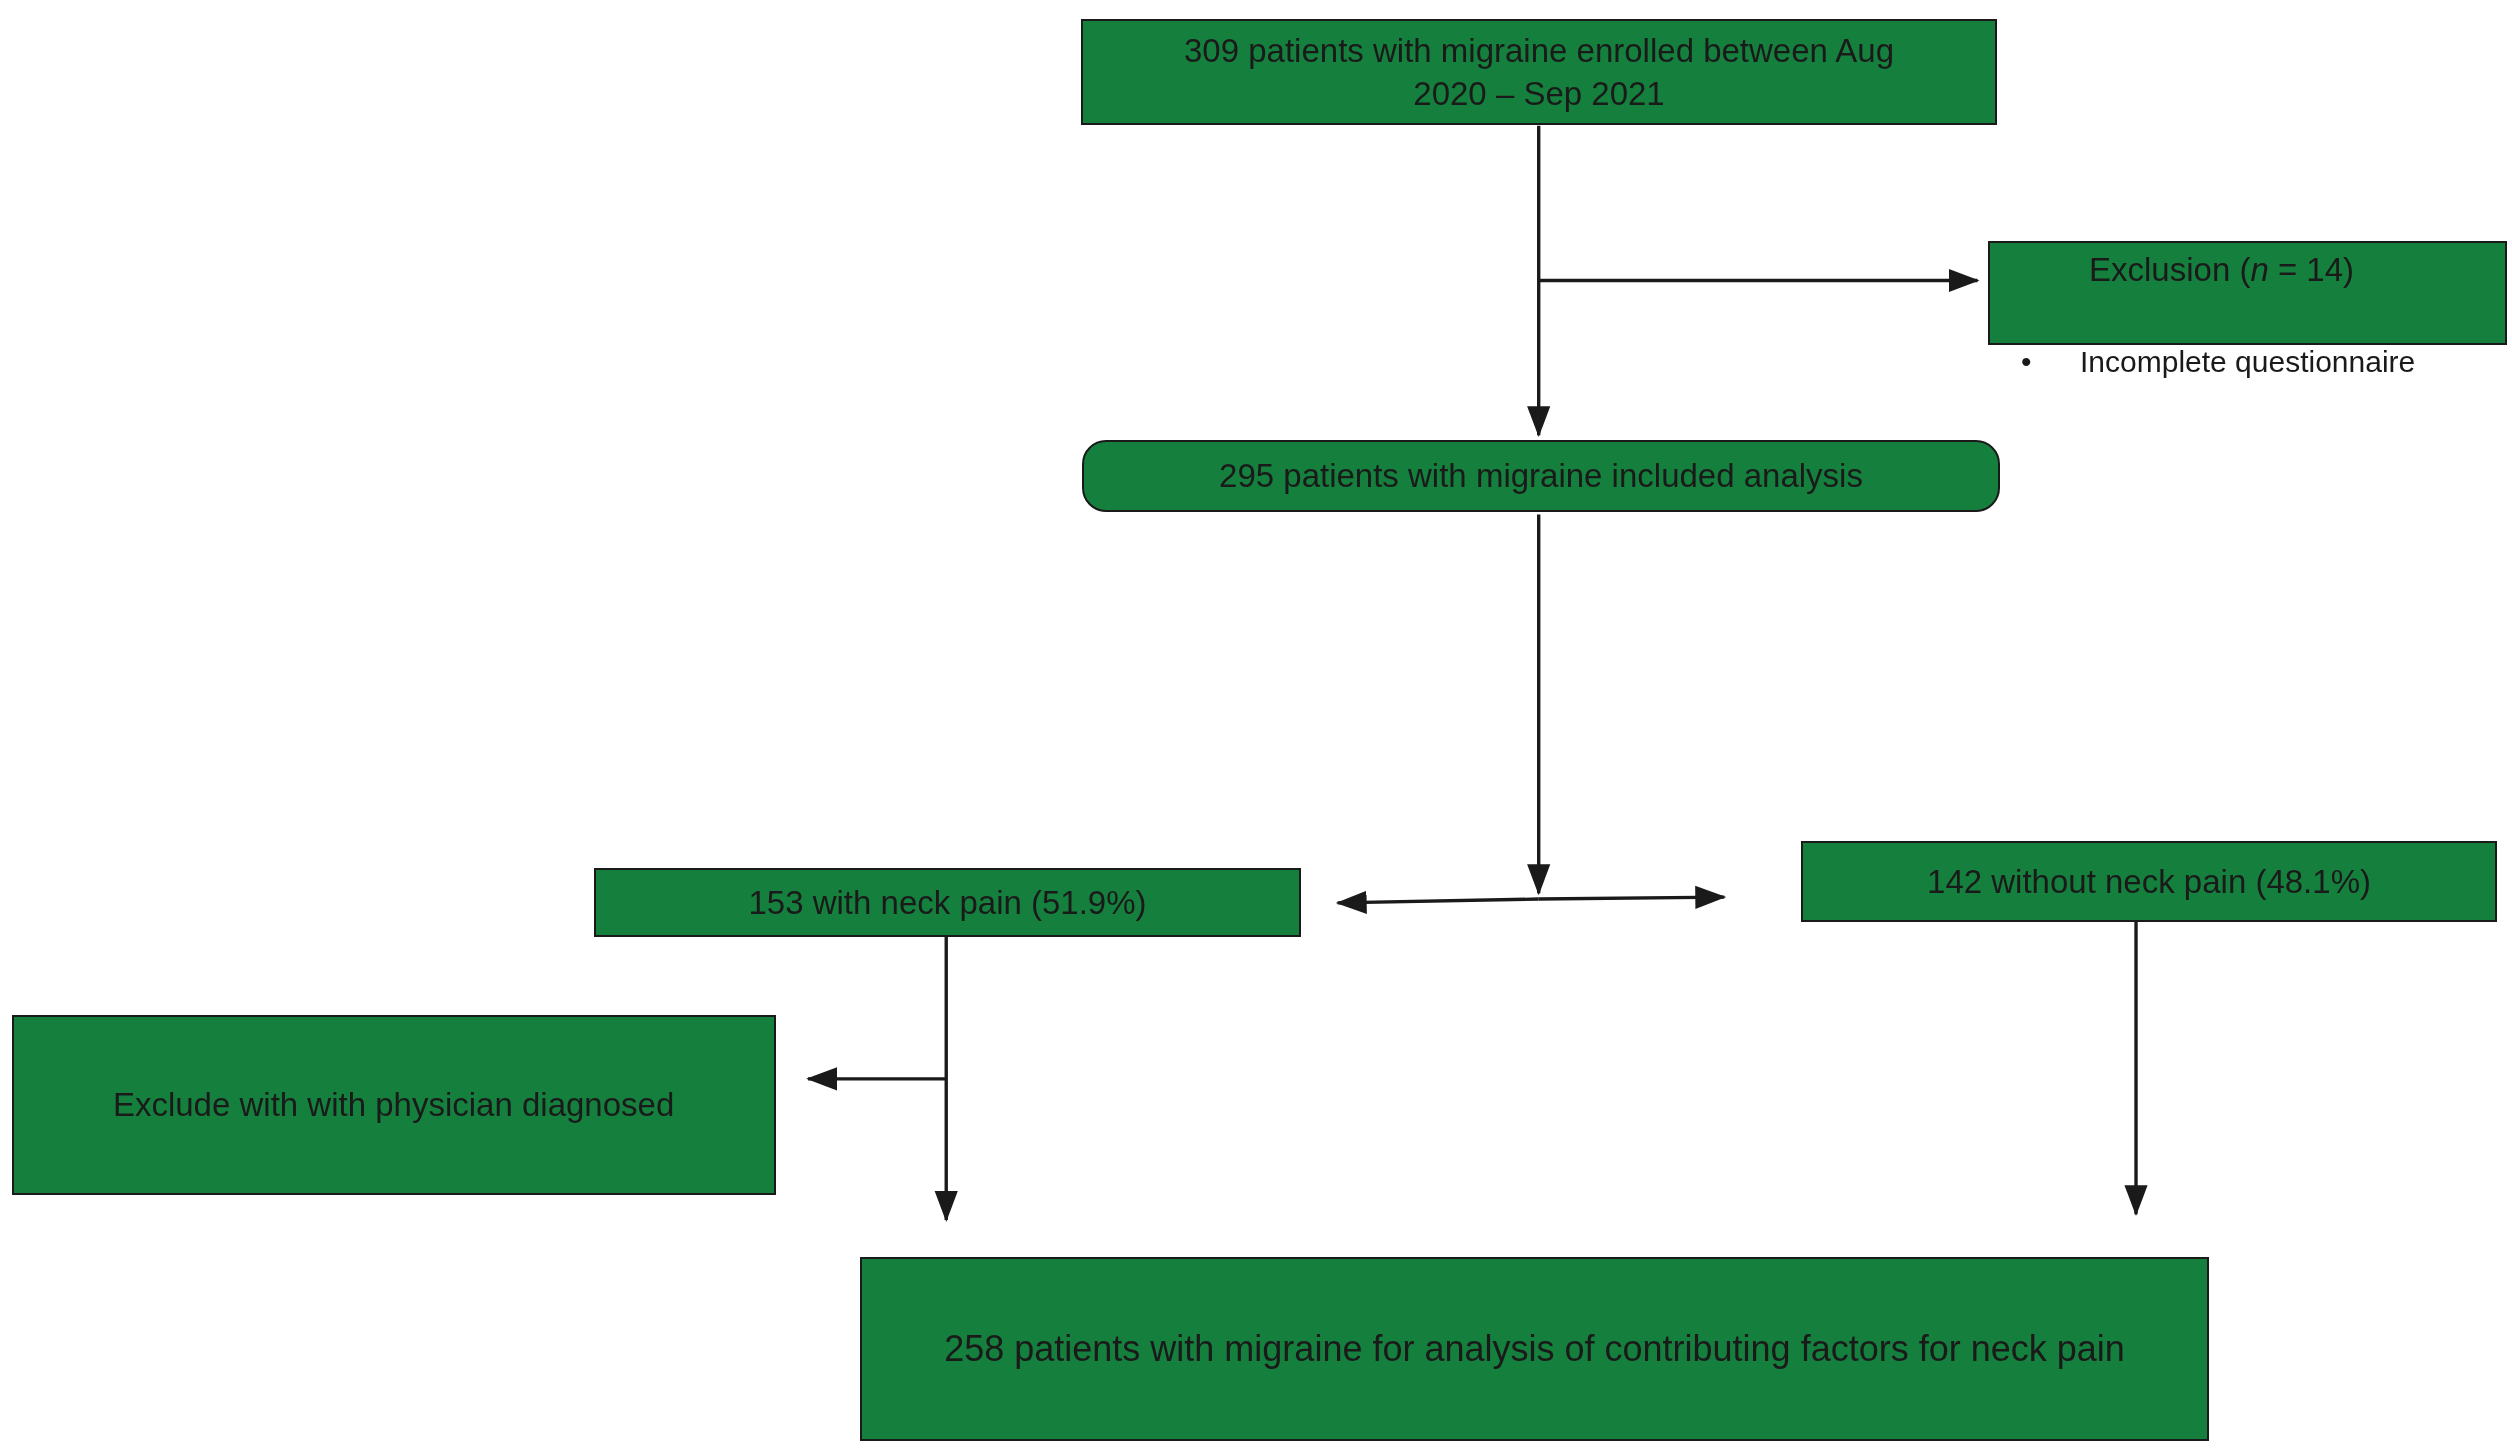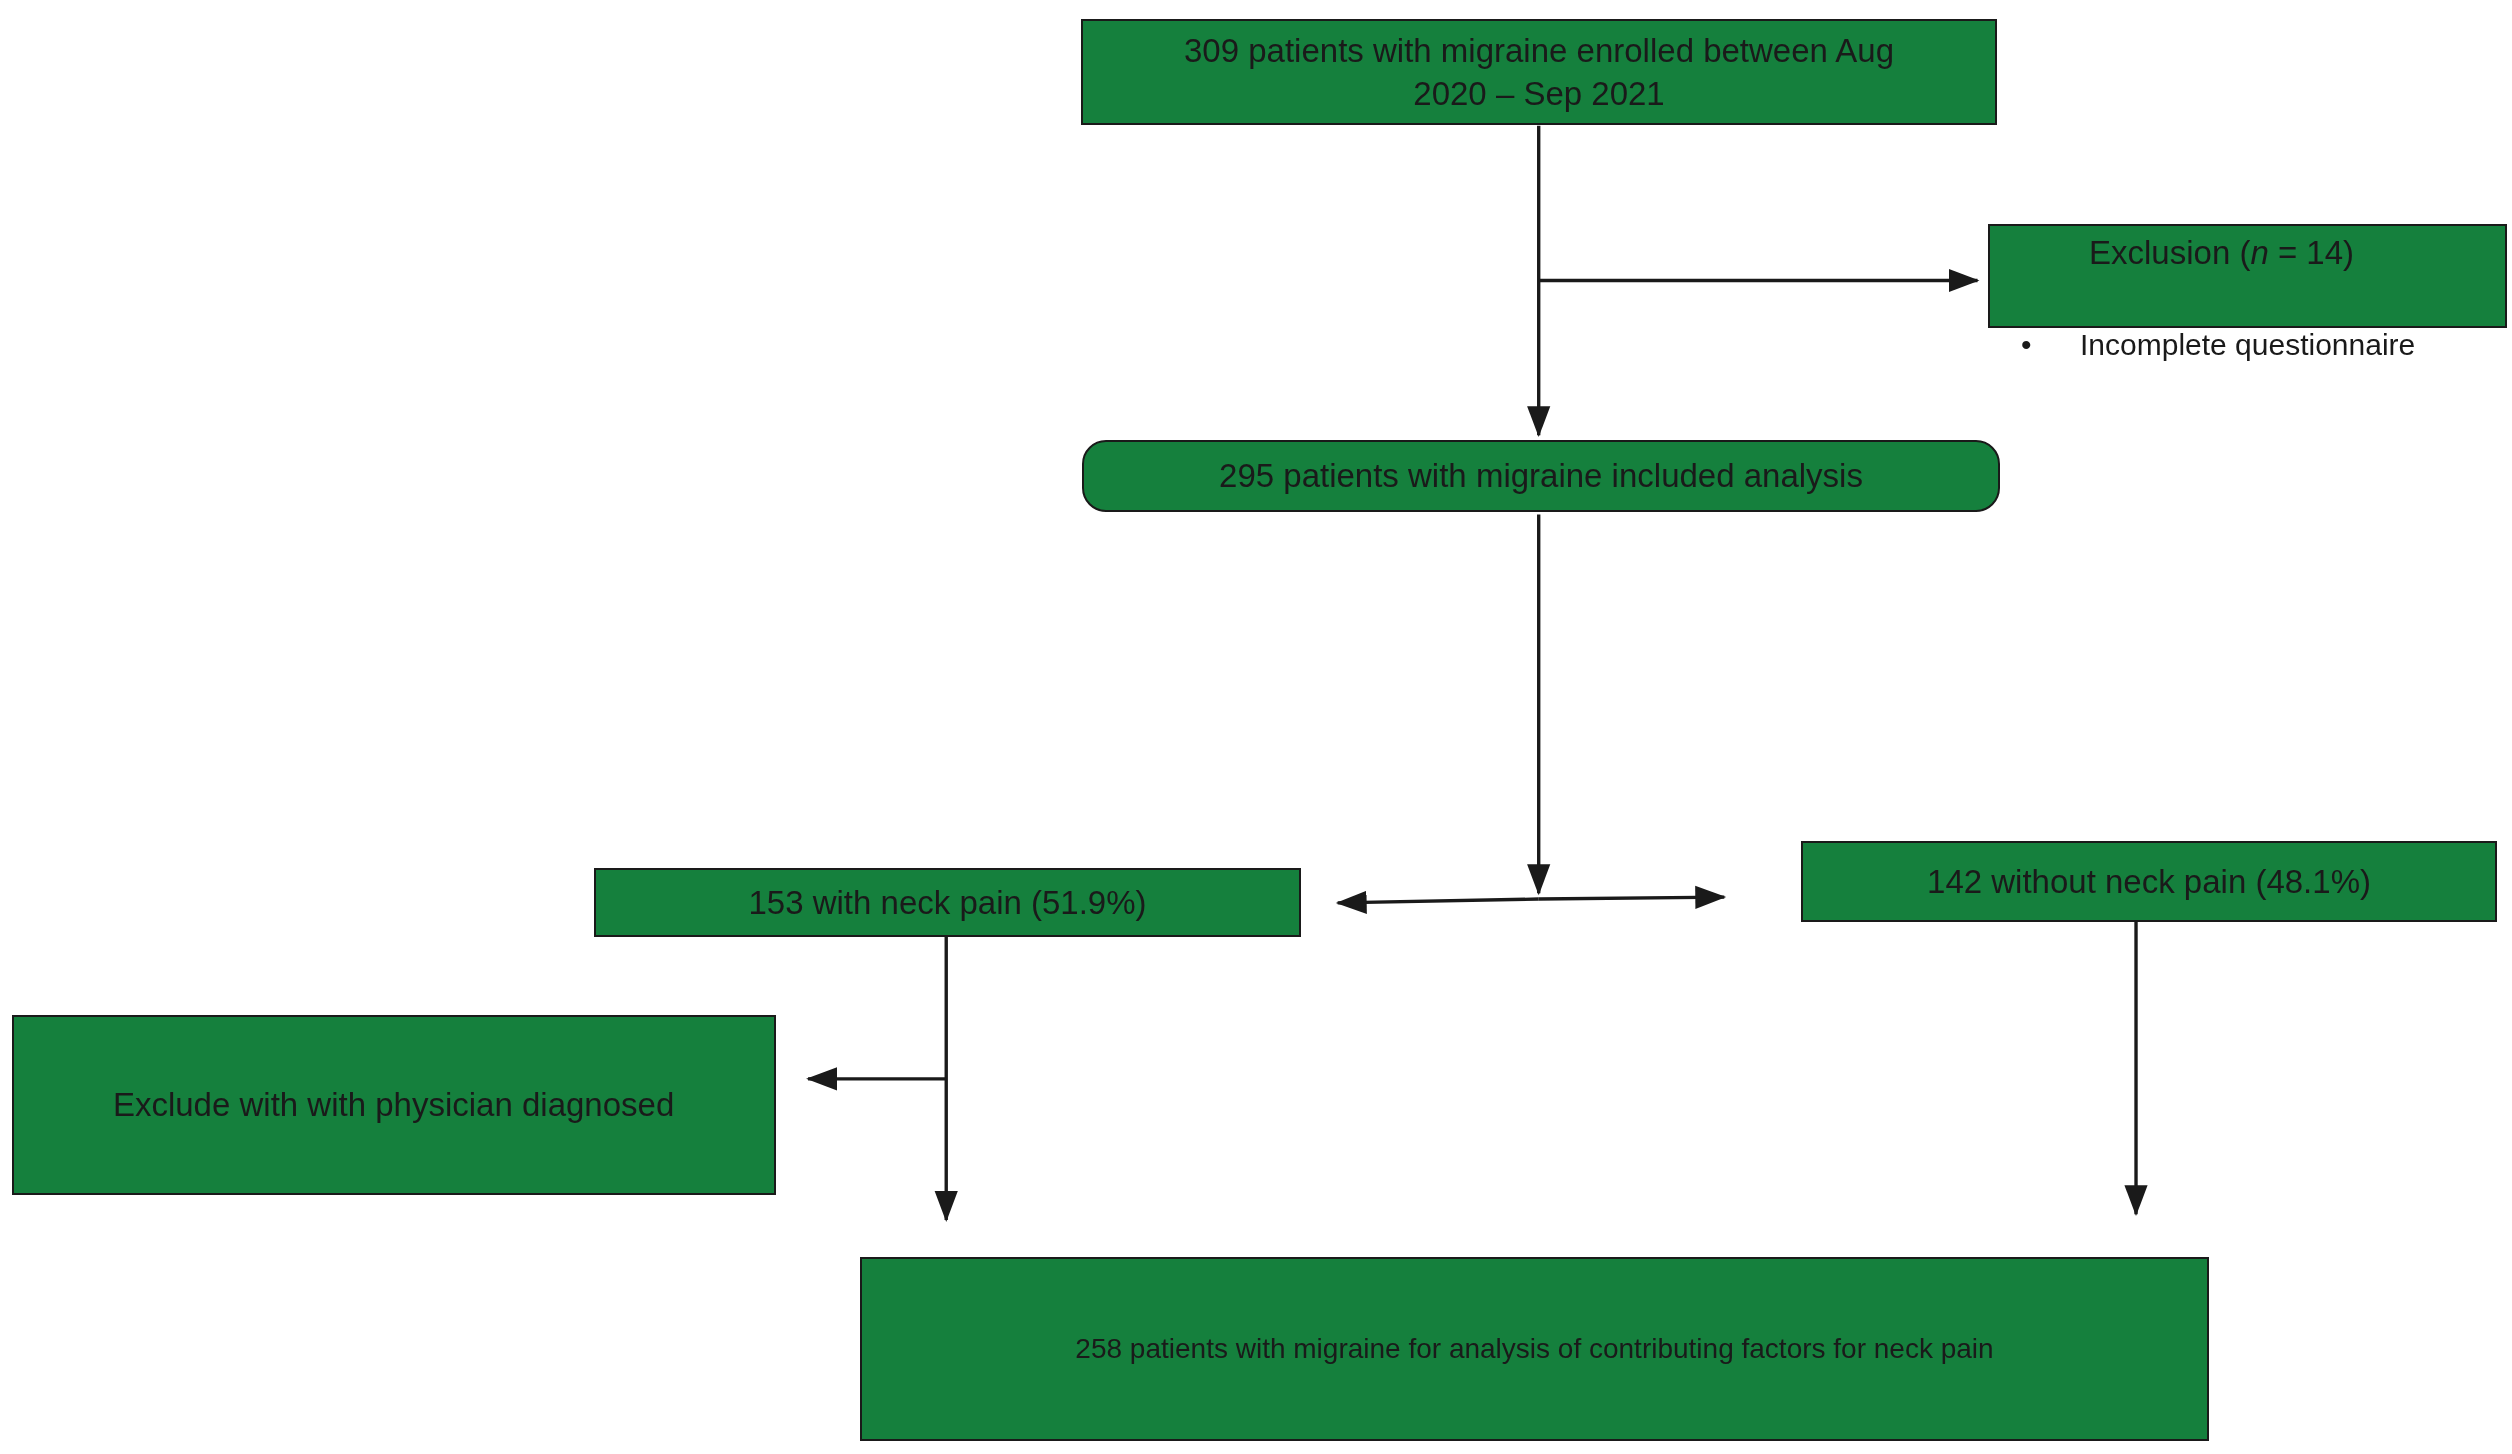--- a/index.html
+++ b/index.html
@@ -28,27 +28,28 @@
     align-items: center;
     justify-content: center;
     text-align: center;
     font-size: 33px;
     line-height: 1.32;
   }
   .box--left {
     align-items: flex-start;
     text-align: left;
     justify-content: center;
+    margin-top: 17px;
   }
   .excl-title { padding-left: 44px; white-space: pre-wrap; }
   .excl-item  { display: flex; align-items: baseline; padding-left: 31px; font-size: 30px; margin-top: 7.7px; }
   .excl-item .bullet { display: inline-block; width: 59px; }
   .pre { white-space: pre-wrap; }
   i { font-style: italic; }
-  .final-box { font-size: 28px; }
+  .final-box { font-size: 36px; }
 </style>
 </head>
 <body>
 
 <div class="canvas">
 
   <svg class="arrows" viewBox="0 0 2599 1505" xmlns="http://www.w3.org/2000/svg">
     <defs>
       <marker id="ah" markerUnits="userSpaceOnUse" markerWidth="36" markerHeight="30" refX="30" refY="14" orient="auto">
         <path d="M0,2 L32,14 L0,26 Z" fill="#1a1a1a"></path>

